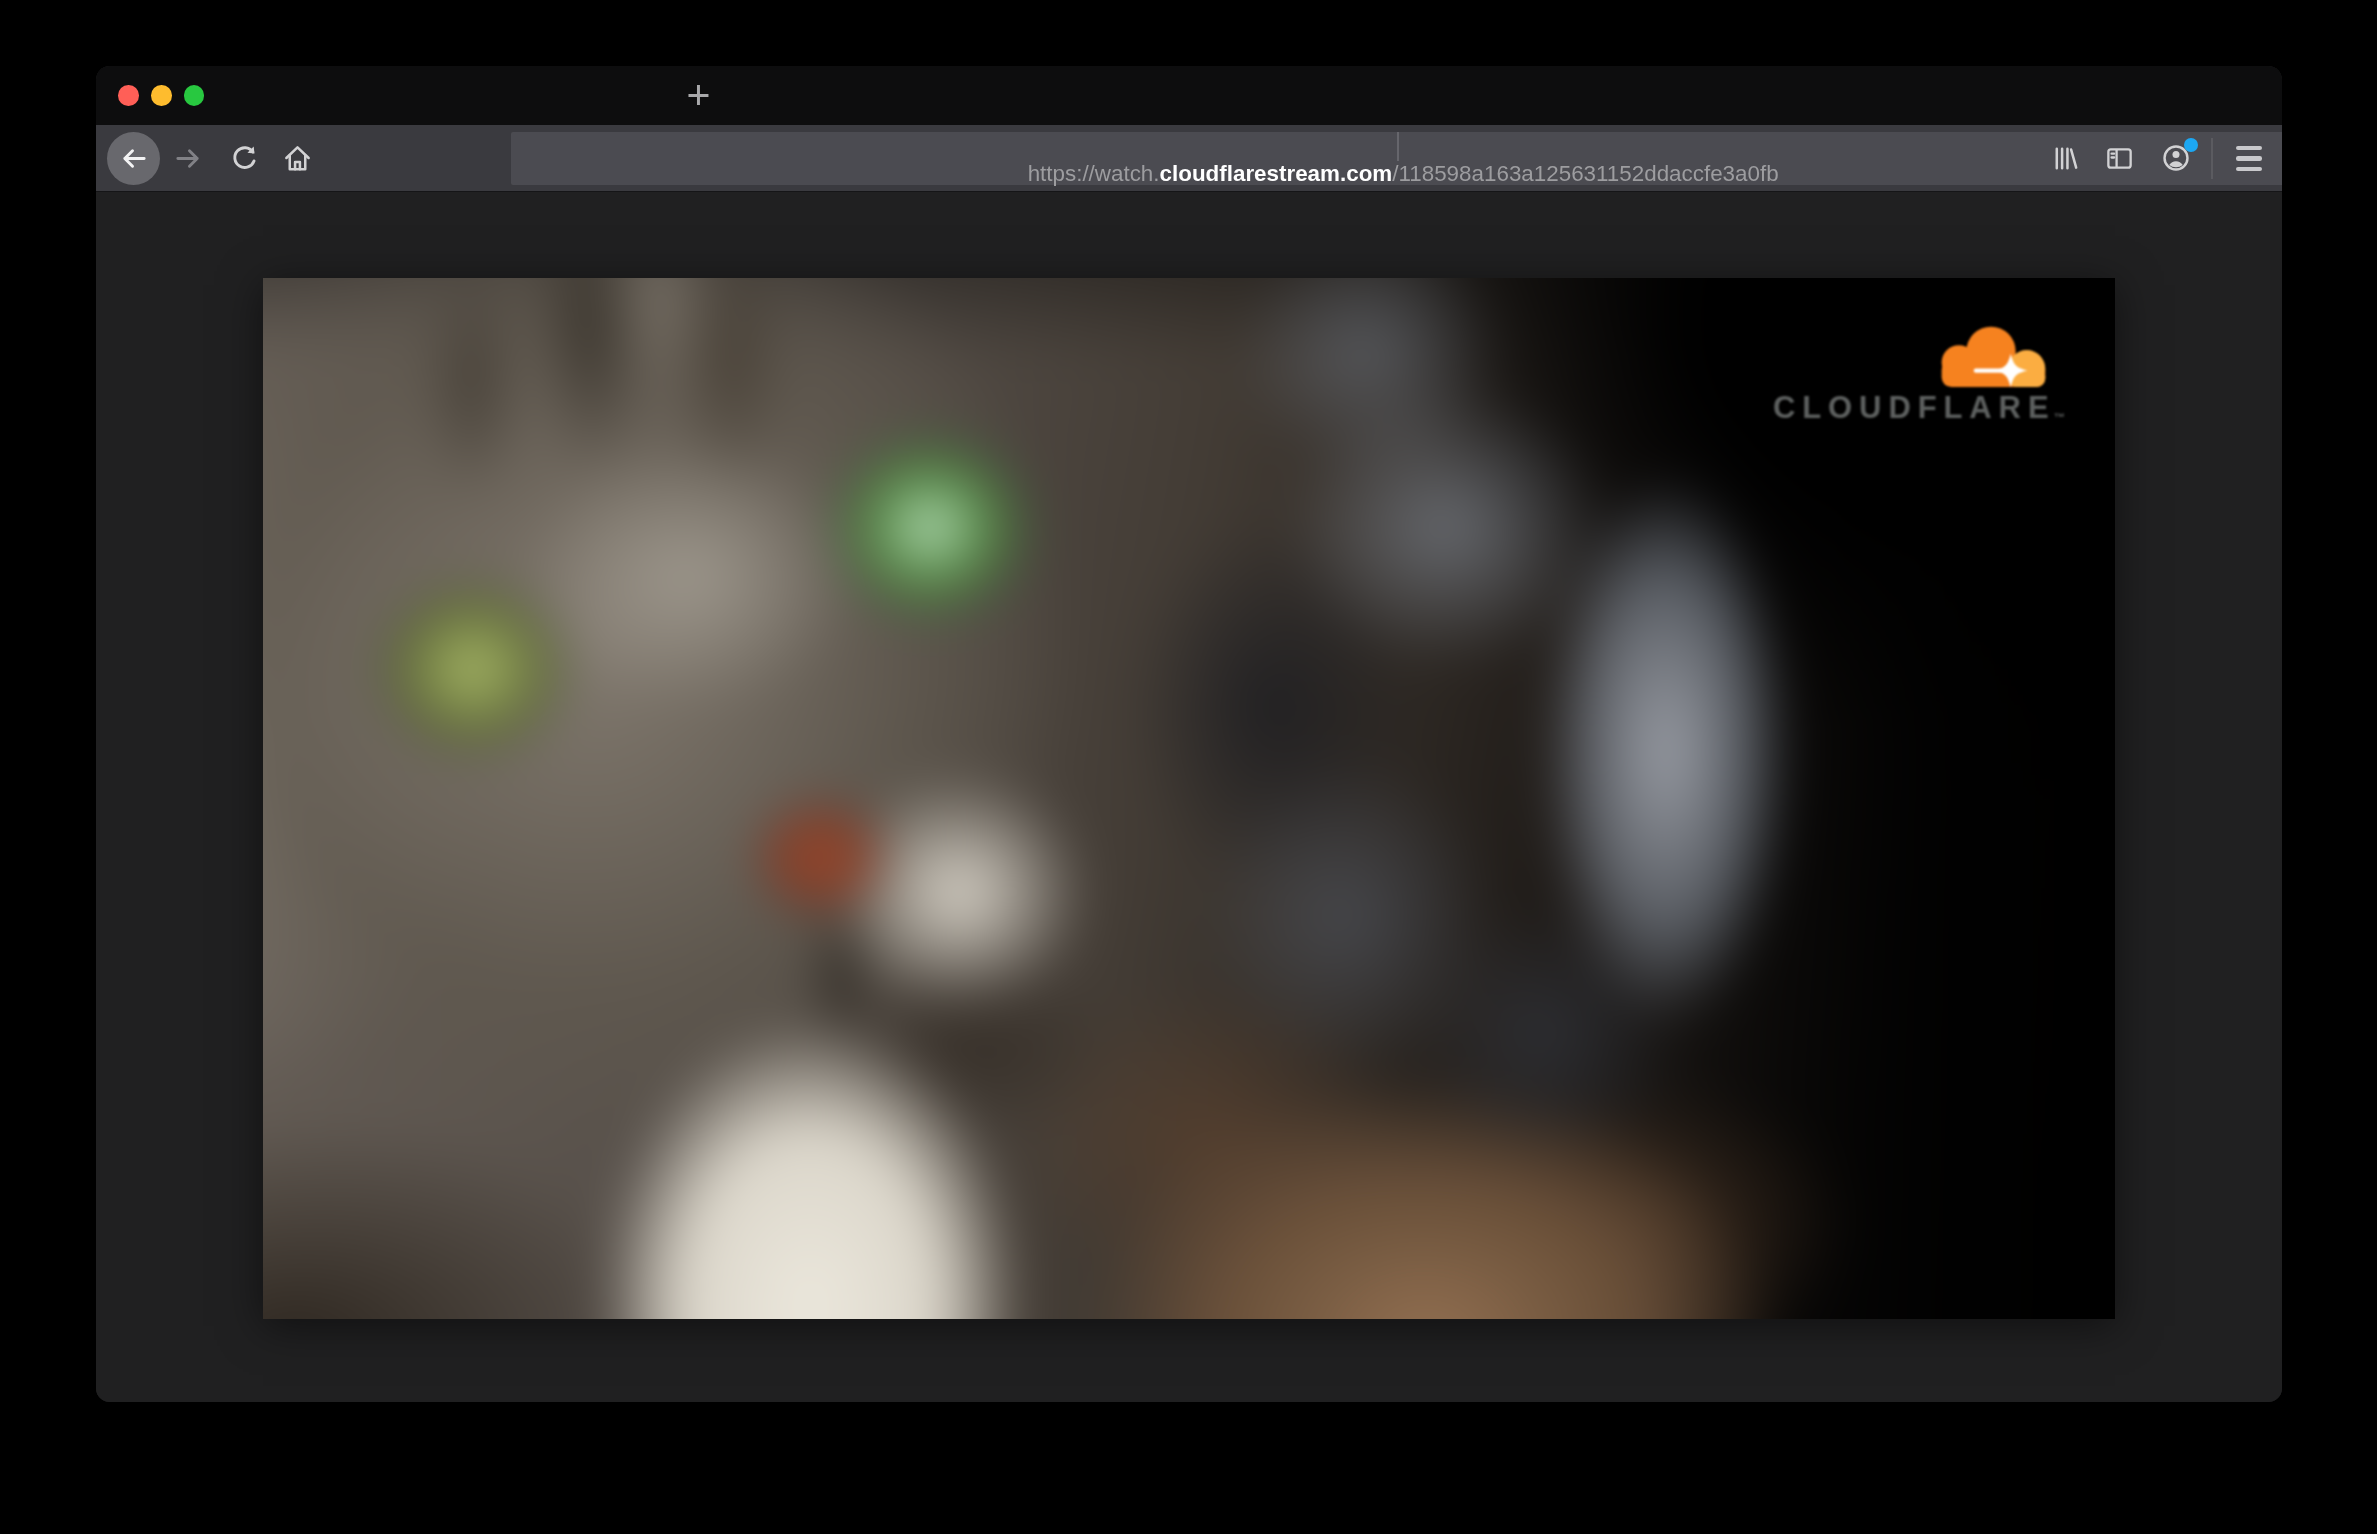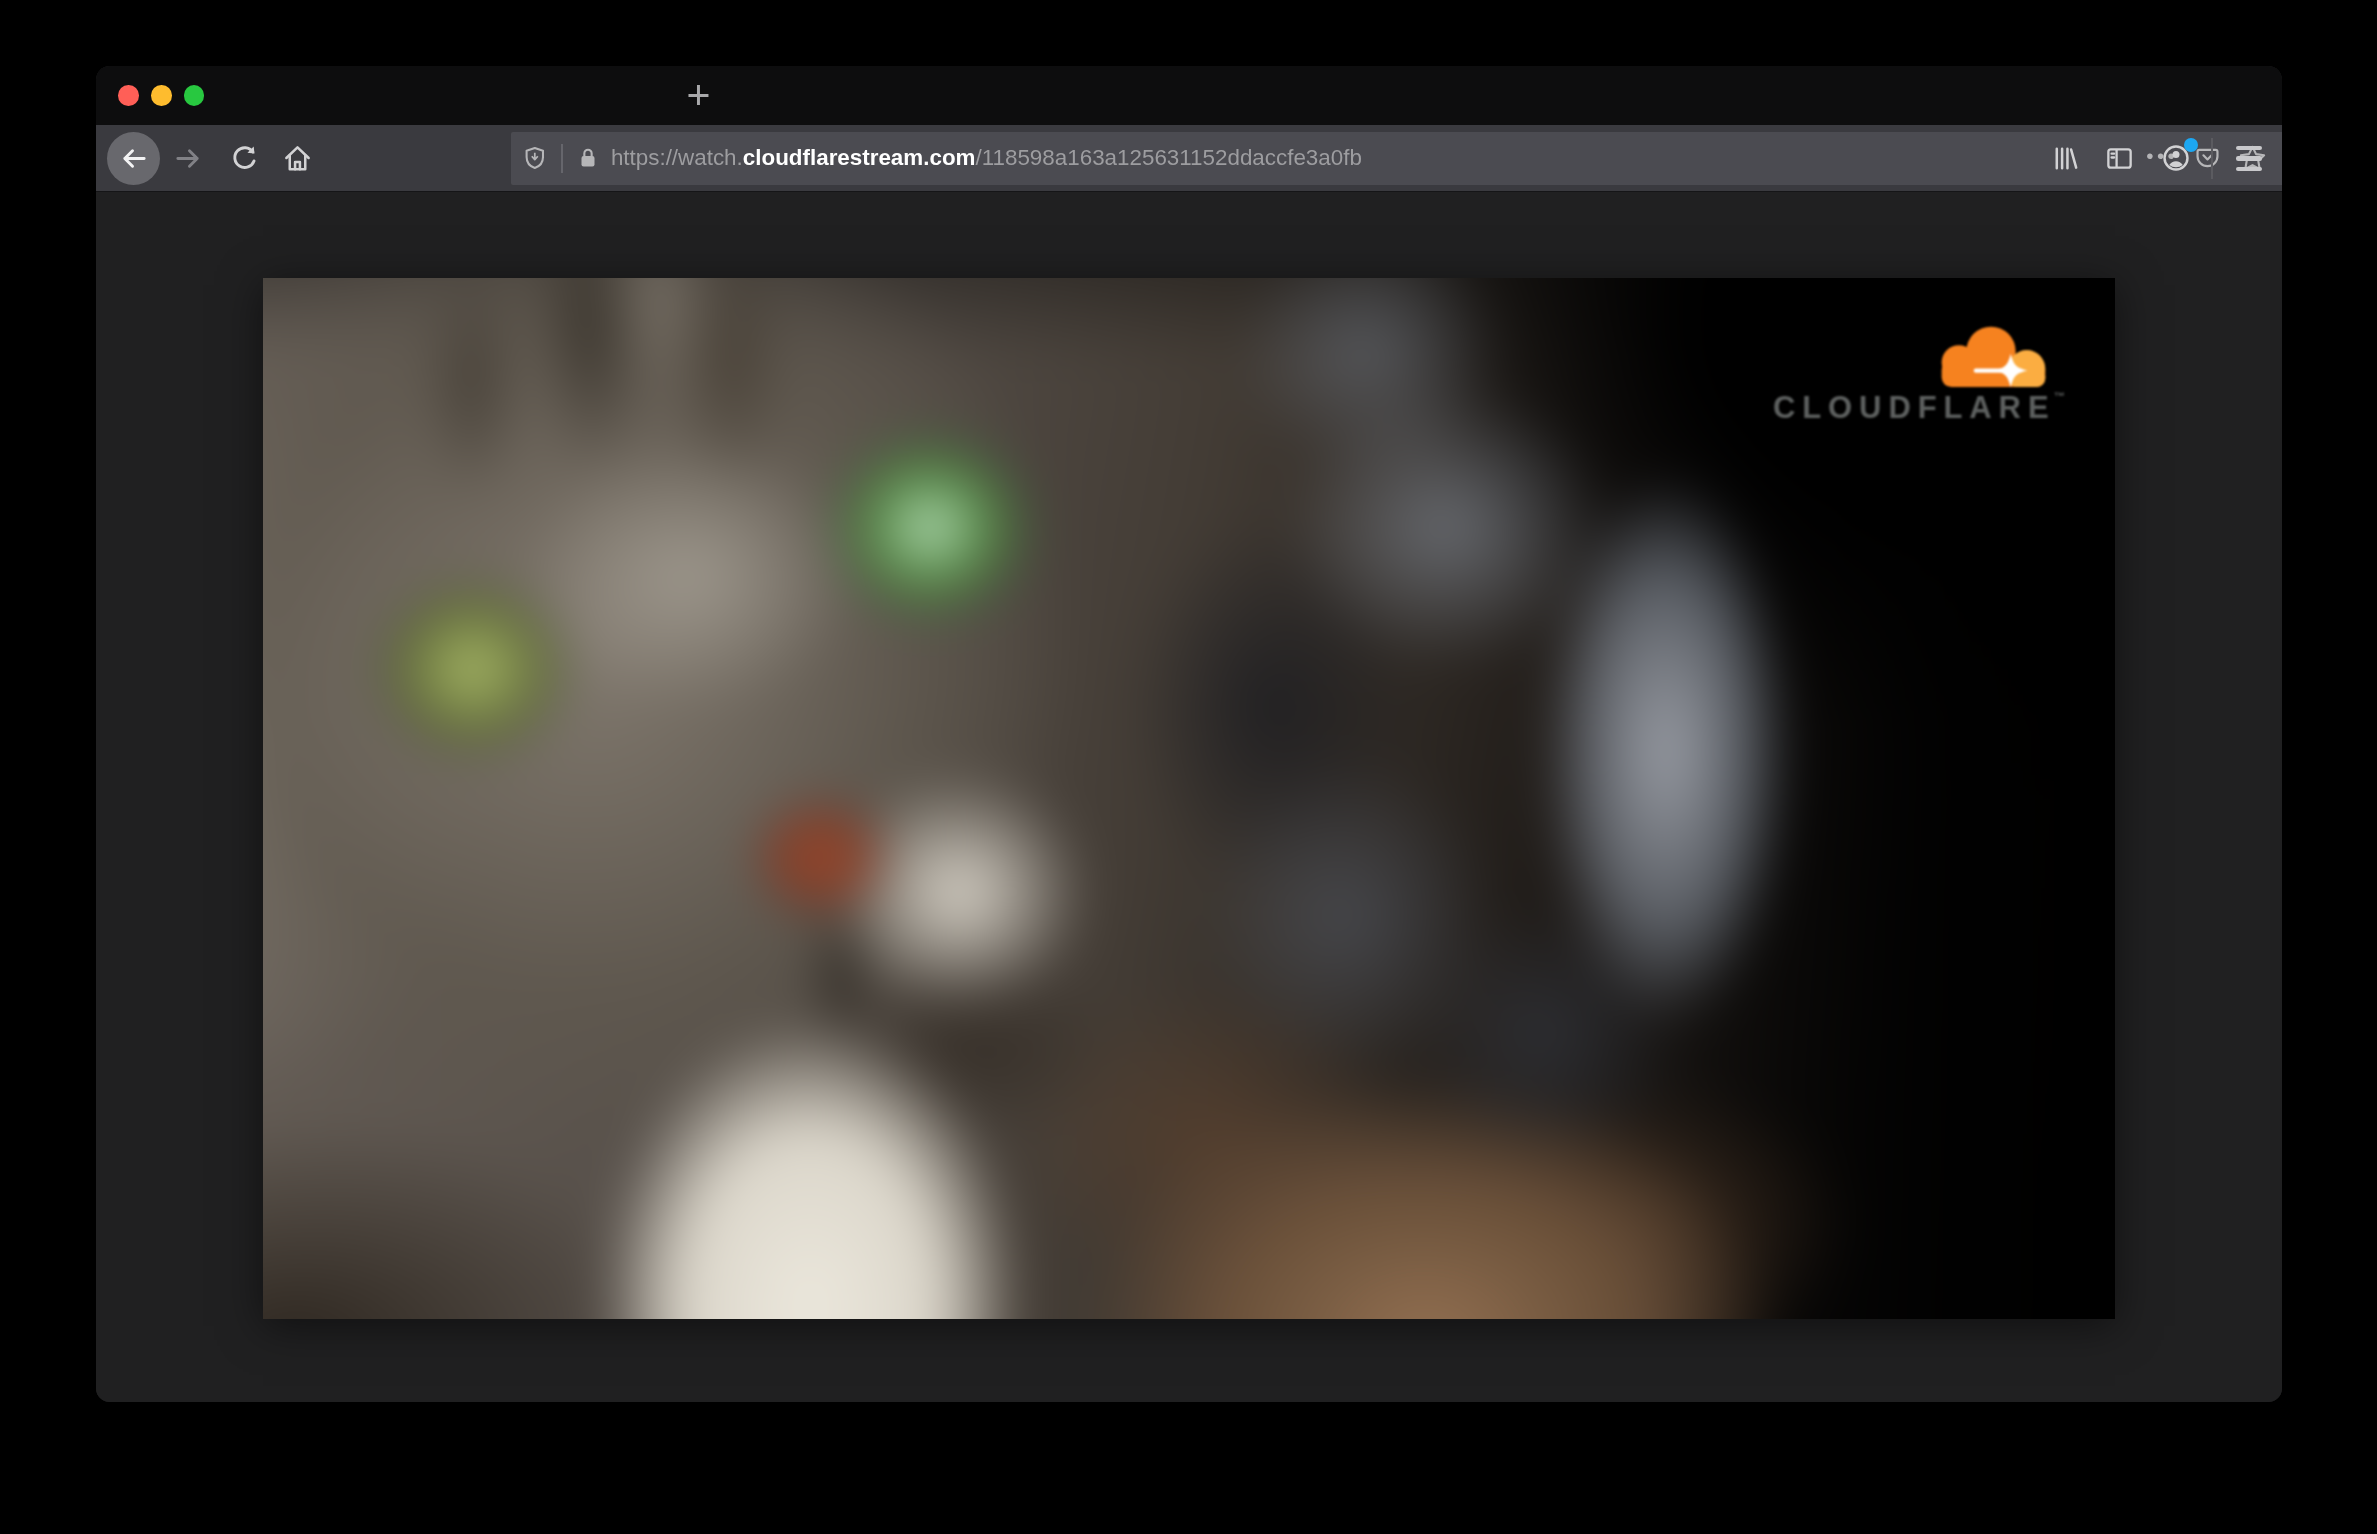--- a/index.html
+++ b/index.html
@@ -40,21 +40,21 @@
   .btn-sidebar{left:1997px;}
   .btn-account{left:2053px;position:absolute;}
   .btn-menu{left:2126px;}
   .tb-divider{position:absolute;left:2115px;top:13px;width:1.7px;height:41px;background:#5b5b60;}
   .acct-dot{position:absolute;top:6px;right:4.3px;width:13.8px;height:13.8px;border-radius:50%;background:#1ca7f2;}
   .hamb{display:flex;flex-direction:column;gap:6px;}
   .hamb i{display:block;width:26px;height:4.3px;border-radius:2.2px;background:#c9c9cc;}
 
   
   .urlbar{position:absolute;left:415px;top:6.9px;width:1774px;height:53px;background:#4b4b51;
-          border-radius:2px;display:flex;align-items:center;padding:0 10.3px;box-sizing:border-box;}
+          border-radius:2px;display:flex;align-items:center;padding:0 10.3px;box-sizing:border-box;flex-direction:column;}
   .url-divider{width:1.7px;height:29px;background:#66666c;margin:0 12px;flex:0 0 auto;}
   .url-text{margin-left:10.3px;font-size:22.4px;white-space:nowrap;color:#9d9da0;}
   .url-text .domain{color:#ffffff;font-weight:600;}
   .url-spacer{flex:1;}
   .urlbtn{width:45px;height:45px;display:flex;align-items:center;justify-content:center;flex:0 0 auto;}
   .dots{font-size:20.7px;letter-spacing:3.4px;color:#b4b4b6;padding-bottom:5.2px;}
 
   svg.icon{display:block;}
 
   
@@ -89,21 +89,21 @@
       radial-gradient(ellipse 14% 16% at 73% 86%, rgba(72,52,36,.75) 0%, transparent 75%),
       linear-gradient(to right, rgba(0,0,0,0) 74%, rgba(0,0,0,.92) 89%, #000 100%),
       radial-gradient(ellipse 42% 46% at 93% 10%, #000 42%, transparent 78%),
       linear-gradient(to bottom, rgba(4,4,4,.55) 0%, rgba(4,4,4,0) 13%),
       linear-gradient(100deg, #6a625a 0%, #57504a 28%, #433c35 48%, #1d1916 68%, #0a0908 84%, #040404 100%);
   }
   .logo{position:absolute;top:40px;right:50px;display:flex;flex-direction:column;
         align-items:flex-end;filter:blur(0.9px);}
   .logo svg{width:148px;height:74px;}
   .wordmark{margin-top:0;font-size:31px;font-weight:700;letter-spacing:6.9px;color:#5d605f;
-            display:flex;align-items:flex-start;line-height:1;}
+            display:flex;align-items:flex-end;line-height:1;}
   .tm{font-size:11.2px;letter-spacing:0;margin-left:-1.7px;margin-top:-0.9px;}
 </style>
 </head>
 <body>
 
 <div class="window">
 
   <div class="tabbar">
     <div class="lights">
       <span class="light close"></span>

